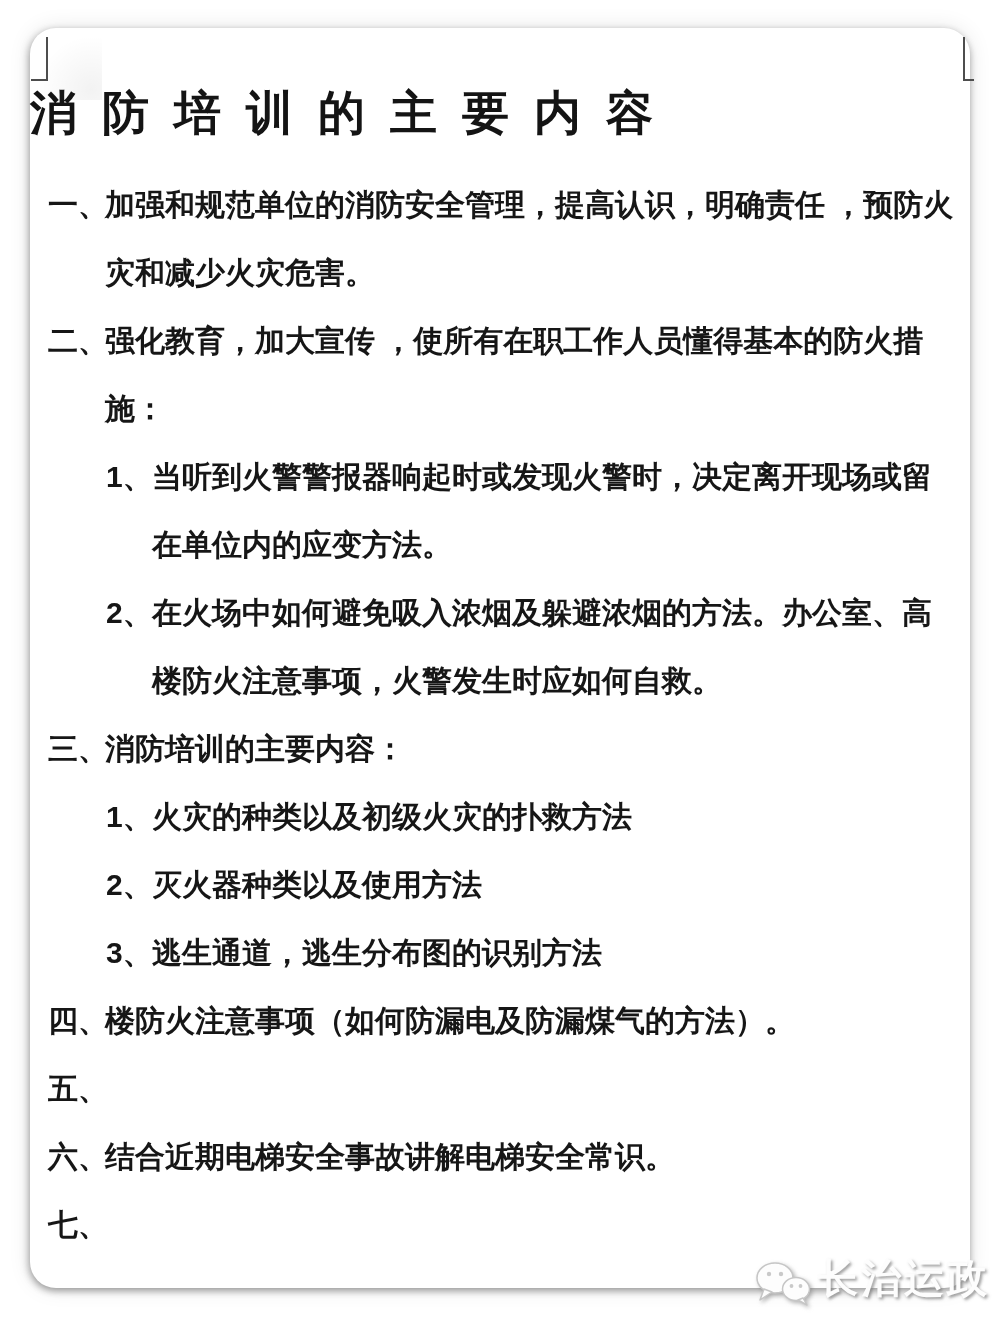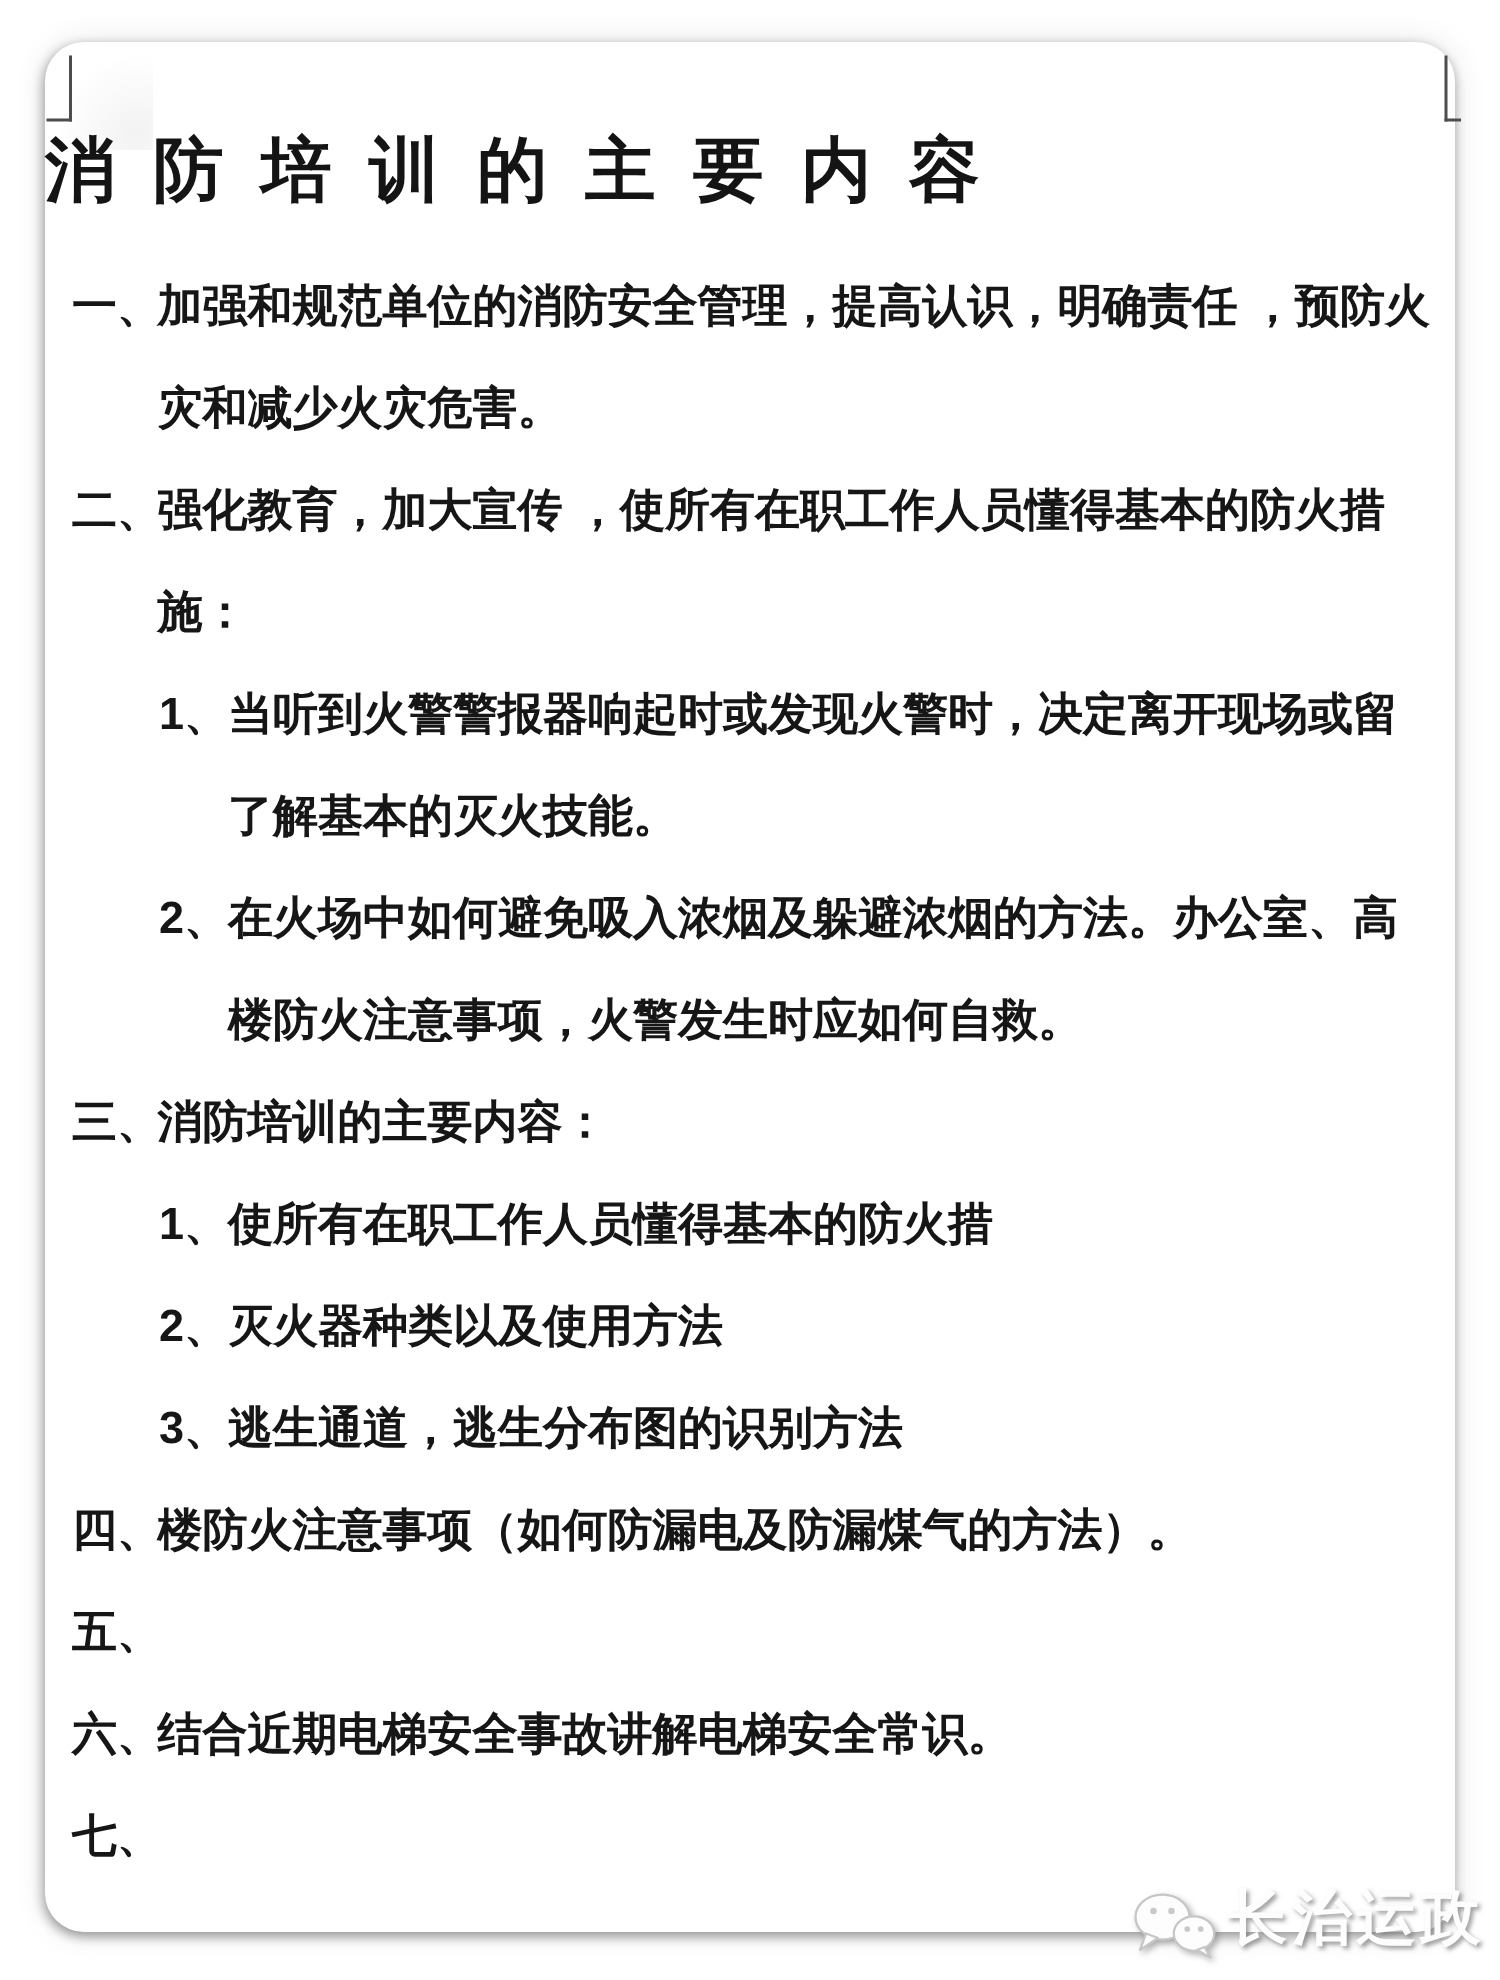--- a/index.html
+++ b/index.html
@@ -129,25 +129,25 @@
 <div class="corner-mark-right"></div>
 
 <h1 class="doc-title" id="doc-title">消防培训的主要内容</h1>
 
 <div class="content" id="content-list">
     <div class="line lvl1"><span class="marker">一、</span><span>加强和规范单位的消防安全管理，提高认识，明确责任 ，预防火</span></div>
     <div class="line lvl1 cont"><span>灾和减少火灾危害。</span></div>
     <div class="line lvl1"><span class="marker">二、</span><span>强化教育，加大宣传 ，使所有在职工作人员懂得基本的防火措</span></div>
     <div class="line lvl1 cont"><span>施：</span></div>
     <div class="line lvl2"><span class="marker">1、</span><span>当听到火警警报器响起时或发现火警时，决定离开现场或留</span></div>
-    <div class="line lvl2 cont"><span>了解基本的灭火技能。</span></div>
+    <div class="line lvl2 cont"><span>在单位内的应变方法。</span></div>
     <div class="line lvl2"><span class="marker">2、</span><span>在火场中如何避免吸入浓烟及躲避浓烟的方法。办公室、高</span></div>
     <div class="line lvl2 cont"><span>楼防火注意事项，火警发生时应如何自救。</span></div>
     <div class="line lvl1"><span class="marker">三、</span><span>消防培训的主要内容：</span></div>
-    <div class="line lvl2"><span class="marker">1、</span><span>使所有在职工作人员懂得基本的防火措</span></div>
+    <div class="line lvl2"><span class="marker">1、</span><span>火灾的种类以及初级火灾的扑救方法</span></div>
     <div class="line lvl2"><span class="marker">2、</span><span>灭火器种类以及使用方法</span></div>
     <div class="line lvl2"><span class="marker">3、</span><span>逃生通道，逃生分布图的识别方法</span></div>
     <div class="line lvl1"><span class="marker">四、</span><span>楼防火注意事项（如何防漏电及防漏煤气的方法）。</span></div>
     <div class="line lvl1"><span class="marker">五、</span></div>
     <div class="line lvl1"><span class="marker">六、</span><span>结合近期电梯安全事故讲解电梯安全常识。</span></div>
     <div class="line lvl1"><span class="marker">七、</span></div>
   </div>
 
 <div class="watermark">
   <svg class="wm-icon" width="58" height="46" viewBox="0 0 58 46" xmlns="http://www.w3.org/2000/svg">

